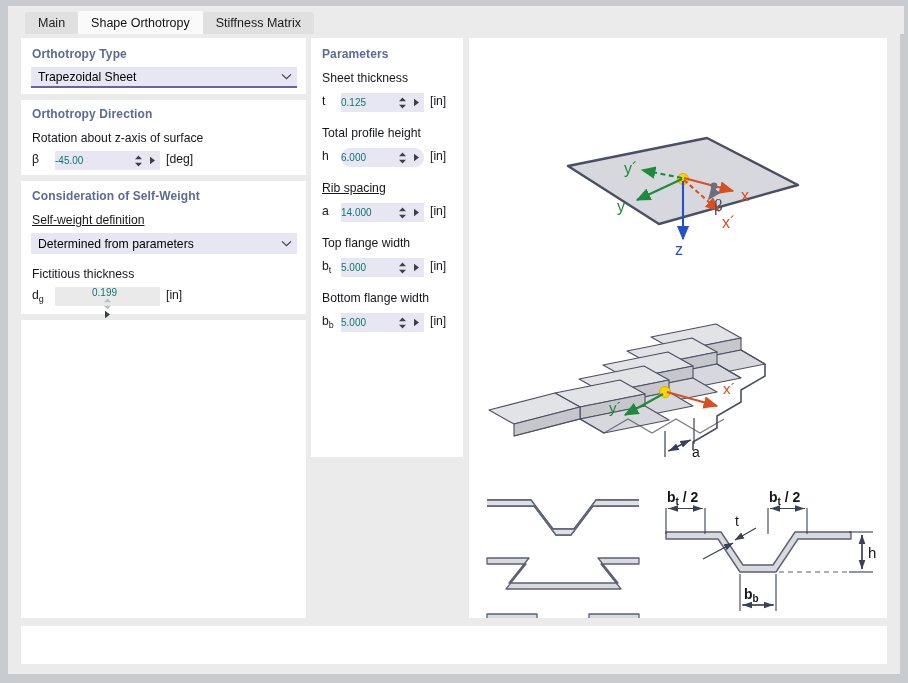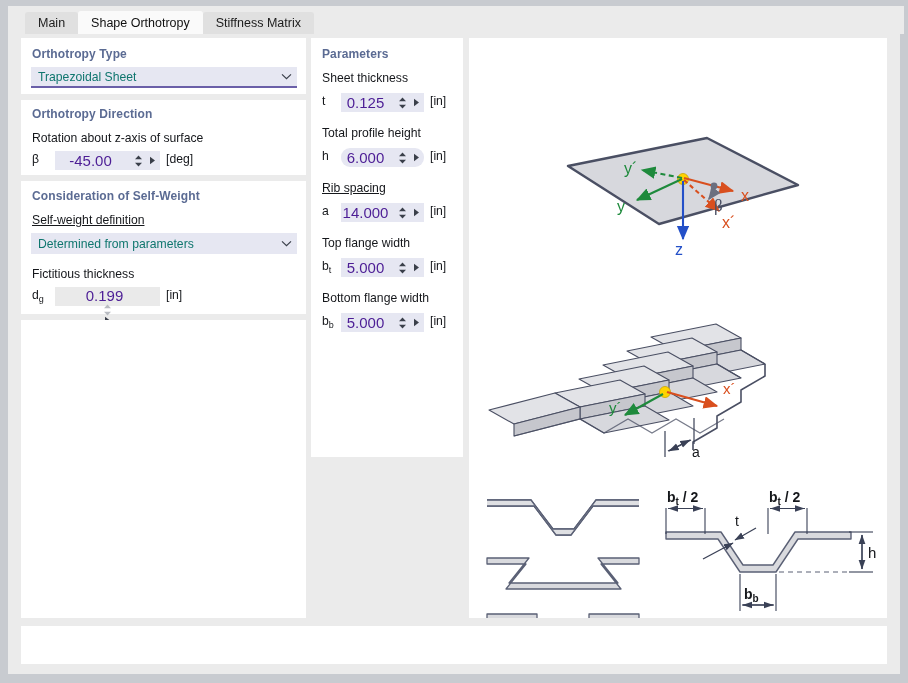--- a/index.html
+++ b/index.html
@@ -100,21 +100,21 @@
     display: flex;
     align-items: center;
     cursor: default;
   }
   .combo.focused {
     border-bottom: 2px solid #6a5fa8;
   }
   .combo .ctext {
     padding-left: 7px;
     font-size: 12.2px;
-    color: #0f766e;
+    color: #000000;
     flex: 1;
     white-space: nowrap;
     overflow: hidden;
   }
   .combo .caret {
     width: 22px;
     display: flex;
     align-items: center;
     justify-content: center;
   }
@@ -125,24 +125,24 @@
     height: 19px;
     background: #e6e7f2;
     box-sizing: border-box;
     display: flex;
     align-items: center;
     cursor: text;
   }
   .spin.plain { background: #eaeaea; flex-direction: column; }
   .spin .val {
     flex: 1;
-    text-align: center;
+    text-align: left;
     padding-right: 6px;
-    font-size: 15px;
-    color: #4c1d95;
+    font-size: 10px;
+    color: #0f766e;
     white-space: nowrap;
   }
   .spin .arrows {
     width: 13px;
     display: flex;
     flex-direction: column;
     align-items: center;
     justify-content: center;
     gap: 2px;
   }

